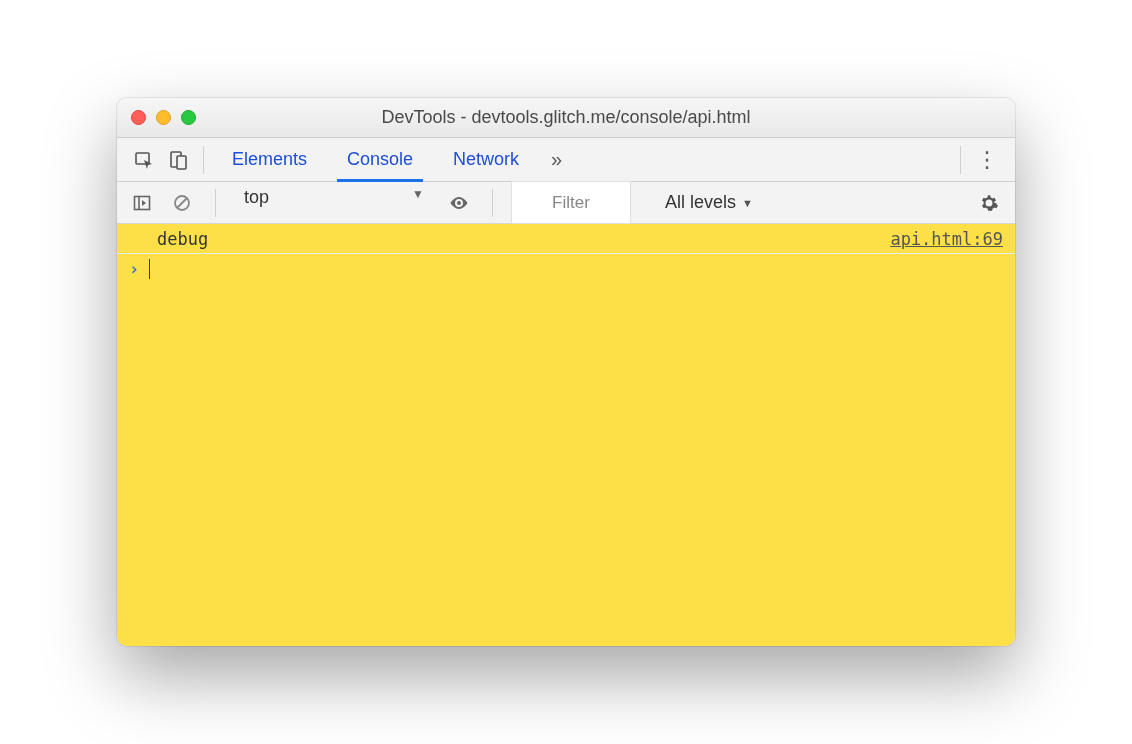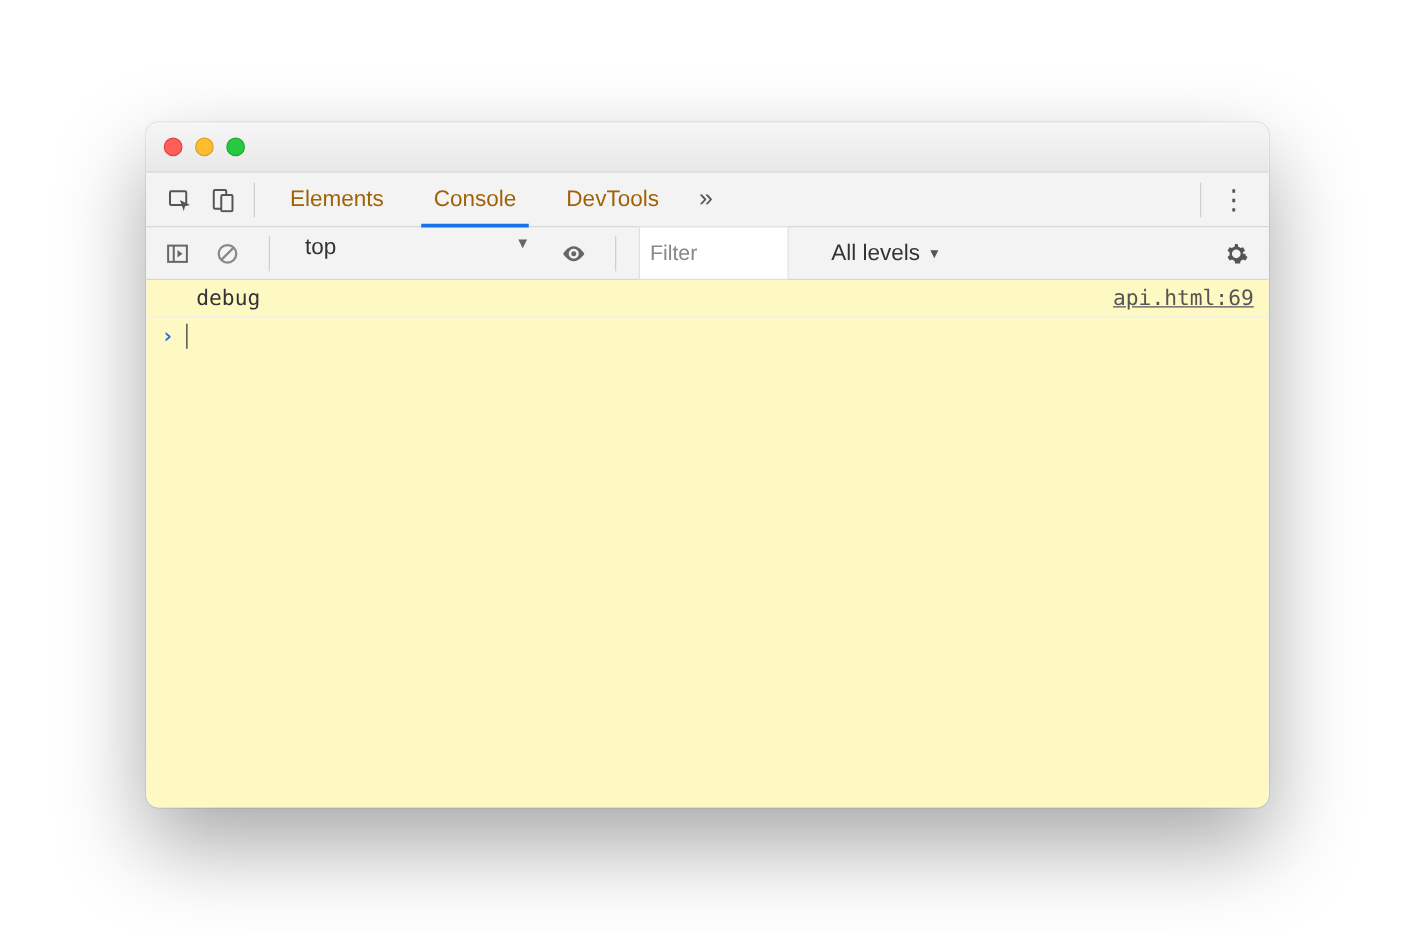--- a/index.html
+++ b/index.html
@@ -48,21 +48,21 @@
     display: flex; align-items: center; justify-content: center;
     color: #555;
   }
   .divider {
     width: 1px; height: 28px; background: #cfcfcf; margin: 0 8px;
   }
   .tabs { display: flex; align-items: center; height: 100%; }
   .tab {
     padding: 0 20px; height: 100%;
     display: flex; align-items: center;
-    font-size: 18px; color: #a16207;
+    font-size: 18px; color: #1d4ed8;
     cursor: pointer;
   }
   .tab.active-indicator { position: relative; }
   .tab.active-indicator::after {
     content: ""; position: absolute; left: 10px; right: 10px; bottom: -1px;
     height: 3px; background: #1a73e8;
   }
   .spacer { flex: 1; }
   .more-tabs { font-size: 20px; color: #555; padding: 0 12px; cursor:pointer; }
   .kebab { width: 36px; text-align: center; color: #555; font-size: 22px; cursor:pointer; }
@@ -81,28 +81,28 @@
     padding: 0 10px;
     font-size: 18px; color: #333;
     cursor: pointer;
     gap: 8px;
   }
   .context .tri { margin-left: auto; font-size: 12px; color: #666; }
   .filter {
     height: 43px; width: 120px;
     background: #fff; border: 1px solid #e0e0e0;
     font-size: 17px; padding: 0 8px; color: #777;
-    display:flex; align-items:center;
+    display:flex; align-items:center;justify-content:center;
   }
   .levels { font-size: 18px; color: #333; display:flex; align-items:center; gap:6px; cursor:pointer;margin-left:24px; }
   .tri { font-size: 11px; color: #555; }
   .gear { margin-left: auto; color:#555; cursor:pointer; padding:0 6px;}
   
   .console {
-    flex: 1; background: #fef9c3; overflow: auto;
+    flex: 1; background: #fde047; overflow: auto;
     font-family: Menlo, Consolas, monospace;
   }
   .row {
     display: flex; align-items: center;
     height: 30px;
     border-bottom: 1px solid #eee;
     padding: 0 12px 0 40px;
     font-size: 17px;
   }
   .row .msg { color: #333; }
@@ -126,20 +126,21 @@
 <body>
 
 <div class="window">
 
   <div class="titlebar">
     <div class="traffic">
       <div class="tl red"></div>
       <div class="tl yellow"></div>
       <div class="tl green"></div>
     </div>
+    <div class="title">DevTools - devtools.glitch.me/console/api.html</div>
   </div>
 
   <div class="tabsrow">
     <div class="iconbtn">
       <svg width="20" height="20" viewBox="0 0 20 20" fill="none" stroke="#555" stroke-width="1.6">
         <rect x="2" y="3" width="13" height="11" rx="1"></rect>
         <path d="M10 10 L18 14 L14 15 L13 19 Z" fill="#555" stroke="none"></path>
       </svg>
     </div>
     <div class="iconbtn">
@@ -150,21 +151,21 @@
     </div>
     <div class="divider"></div>
     <div class="tabs">
       <div class="tab">
           <span>Elements</span>
         </div>
       <div class="tab active-indicator">
           <span>Console</span>
         </div>
       <div class="tab">
-          <span>DevTools</span>
+          <span>Network</span>
         </div>
     </div>
     <div class="more-tabs">»</div>
     <div class="spacer"></div>
     <div class="divider"></div>
     <div class="kebab">⋮</div>
   </div>
 
   <div class="toolbar">
     <div class="iconbtn">

